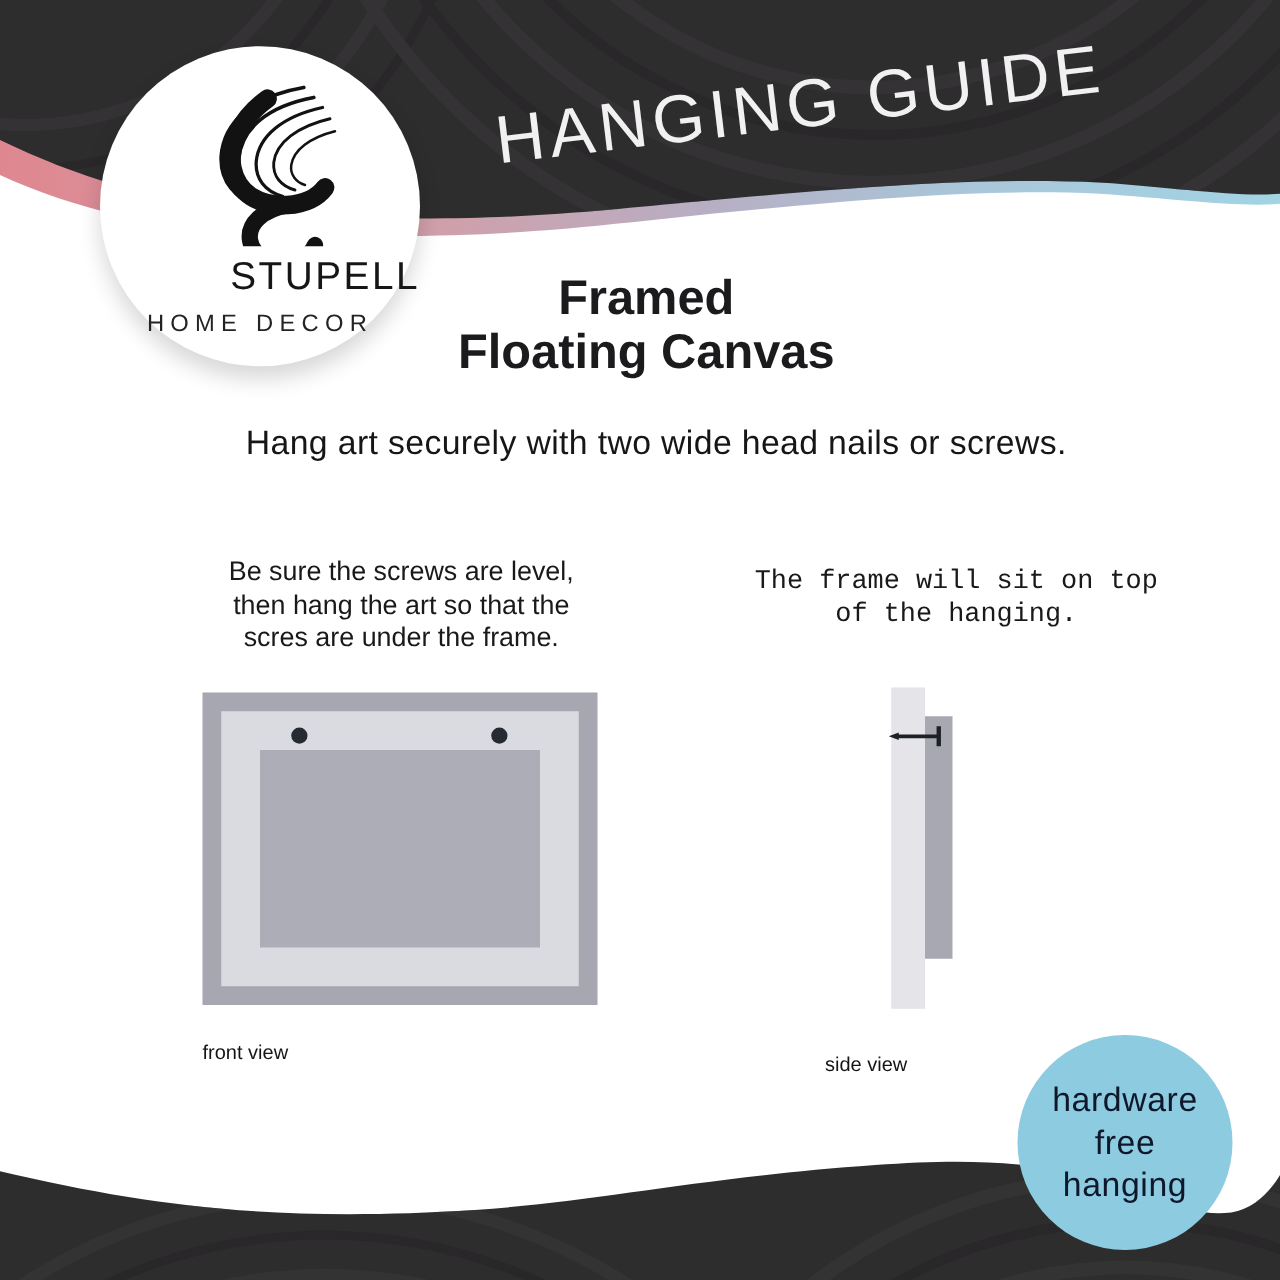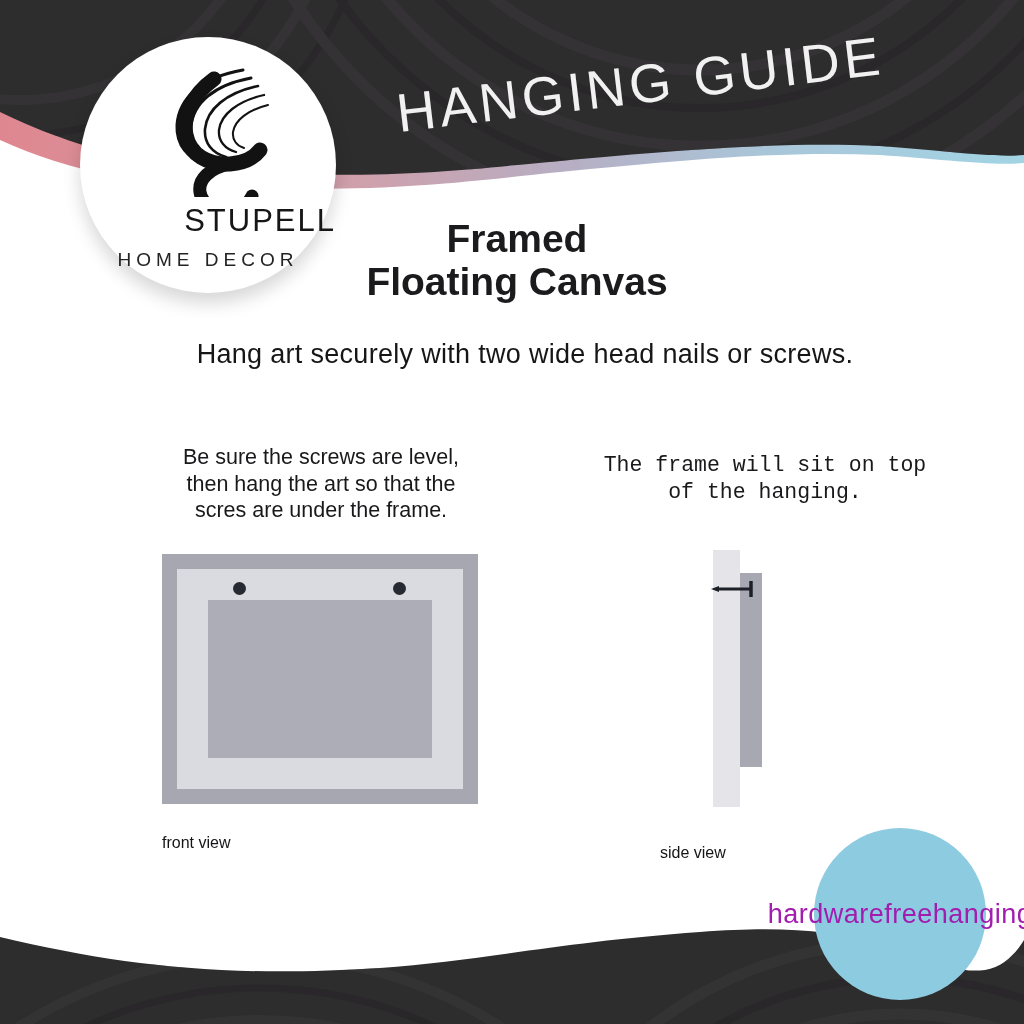--- a/index.html
+++ b/index.html
@@ -50,22 +50,22 @@
   .side-bar-light{position:absolute;left:713px;top:550px;width:27px;height:257px;background:var(--bar-light);}
   .side-bar-mid{position:absolute;left:740px;top:573px;width:22px;height:194px;background:var(--bar-mid);}
   .nail-svg{position:absolute;left:708px;top:578px;z-index:2;}
 
   .caption{position:absolute;font-size:16px;color:#151517;}
   .cap-front{left:162px;top:834px;width:316px;}
   .cap-side{left:660px;top:844px;width:196px;}
 
   .badge{
     position:absolute;left:814px;top:828px;width:172px;height:172px;border-radius:50%;
-    background:var(--badge-blue);z-index:4;display:flex;flex-direction:row;
-    align-items:center;justify-content:center;color:#a21caf;font-size:27px;line-height:34px;
+    background:var(--badge-blue);z-index:4;display:flex;flex-direction:column;
+    align-items:center;justify-content:center;color:#0f172a;font-size:27px;line-height:34px;
     letter-spacing:.5px;
   }
 </style>
 </head>
 <body>
 
 <div class="stage">
 
   <svg class="hdr-svg" width="1024" height="230" viewBox="0 0 1024 230">
     <defs>

